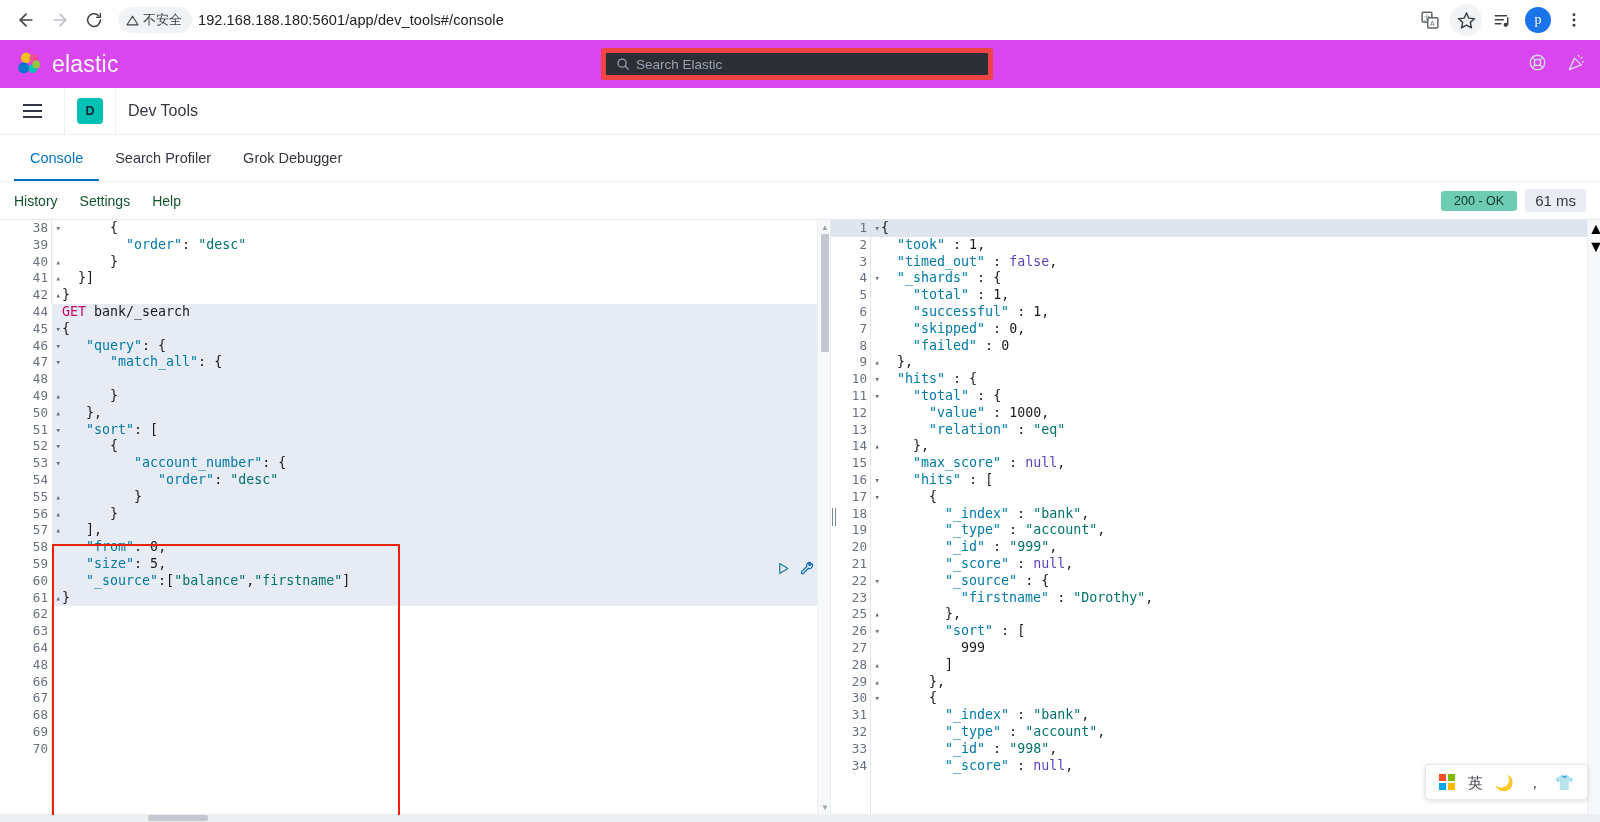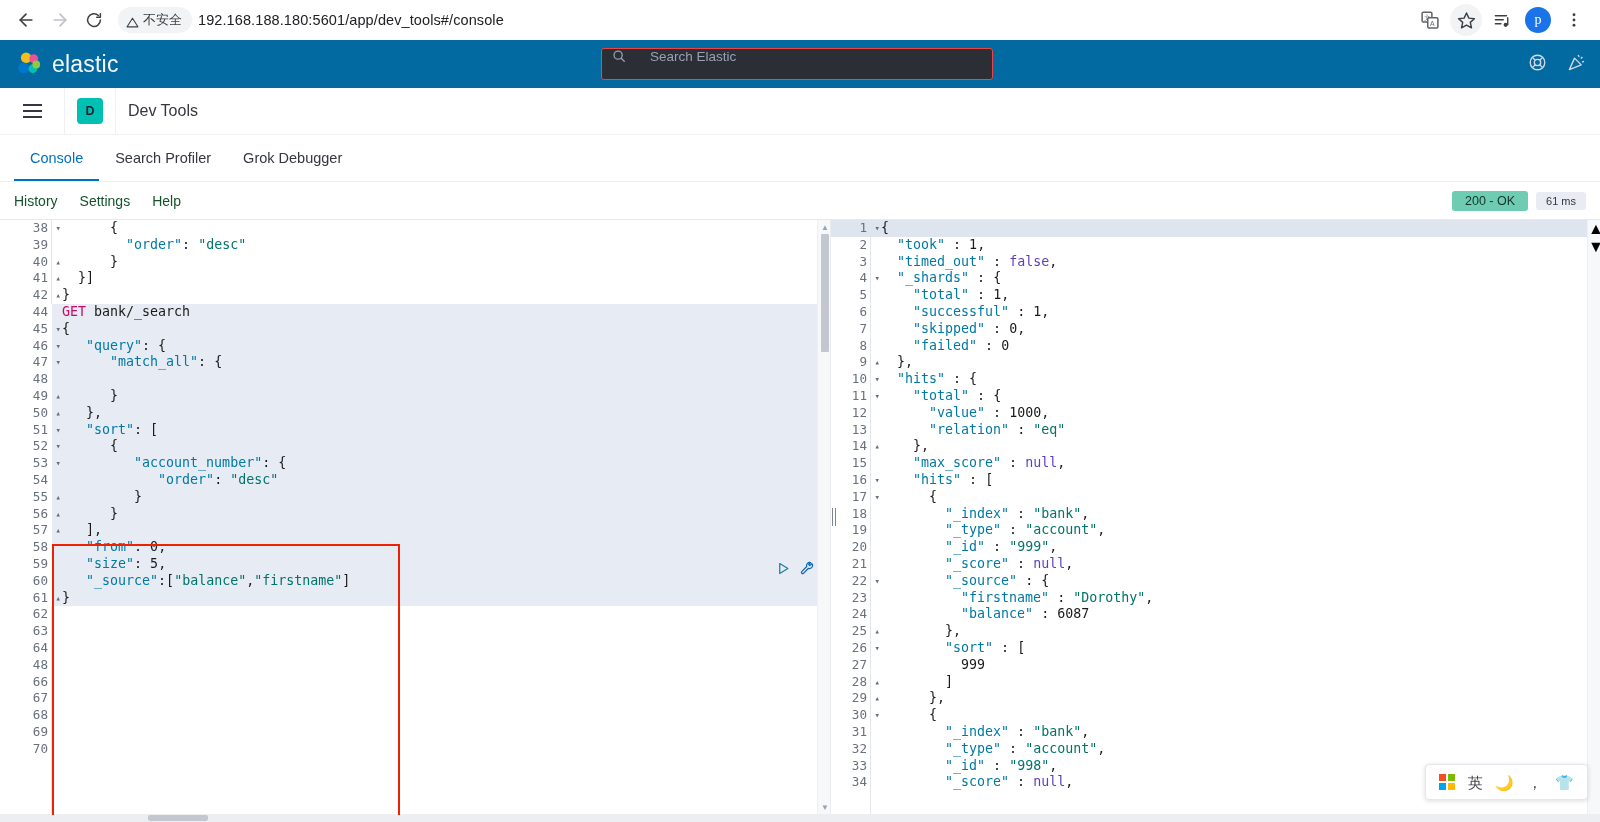--- a/index.html
+++ b/index.html
@@ -20,53 +20,53 @@
     color: #3c4043; flex: none;
   }
   .nav-btn svg { display: block; }
   .nav-btn.disabled { color: #bdc1c6; }
   .omnibox {
     flex: 1; height: 30px; margin-left: 6px;
     display: flex; align-items: center; gap: 6px;
     font-size: 14.5px; color: #202124; position: relative;
   }
   .not-secure {
-    display: flex; align-items: flex-end; gap: 4px;
+    display: flex; align-items: center; gap: 4px;
     background: #f1f3f4; border-radius: 14px; padding: 4px 10px 4px 8px;
     font-size: 13px; color: #3c4043; flex: none;
   }
   .url-text { color: #202124; font-size: 14.5px; letter-spacing: .1px; }
   .bar-right { display: flex; align-items: center; gap: 4px; flex: none; }
   .icon-btn {
     width: 32px; height: 32px; border-radius: 50%;
     display: flex; align-items: center; justify-content: center;
     color: #5f6368;
   }
   .icon-btn.star-hl { background: #f1f3f4; }
   .avatar-p {
     width: 26px; height: 26px; border-radius: 50%;
     background: #1a73e8; color: #fff; font-size: 14px;
     display: flex; align-items: center; justify-content: center;
     font-family: "Liberation Serif", serif;
   }
 
   
   .elastic-header {
-    height: 48px; background: #0369a1; display: flex; align-items: center;
+    height: 48px; background: #d946ef; display: flex; align-items: center;
     padding: 0 16px; position: relative;
   }
   .brand { display: flex; align-items: center; gap: 9px; }
   .brand-name {
     color: #f5f7fa; font-size: 23px; letter-spacing: .2px;
     font-weight: 400;
   }
   .header-search {
     position: absolute; left: 601px; width: 392px; height: 32px;
-    background: #2b2e35; border: 1px solid #ef4444; border-radius: 3px;
-    display: flex; align-items: flex-start; gap: 24px; padding: 0 10px;
+    background: #2b2e35; border: 5px solid #ef4444; border-radius: 3px;
+    display: flex; align-items: center; gap: 6px; padding: 0 10px;
   }
   .header-search .ph { color: #98a2b3; font-size: 13.5px; }
   .header-right {
     position: absolute; right: 14px; display: flex; align-items: center; gap: 20px;
     color: #d3dae6;
   }
 
   
   .app-nav {
     height: 47px; background: #fff; display: flex; align-items: center;
@@ -104,21 +104,21 @@
     height: 37px; display: flex; align-items: center; padding: 0 14px;
     position: relative; background: #fff;
   }
   .ctool { font-size: 14px; color: #14532d; margin-right: 22px; text-align: right; }
   .status-wrap { position: absolute; right: 14px; display: flex; align-items: center; gap: 8px; }
   .badge-ok {
     background: #6dccb1; color: #14342c; font-size: 12.5px;
     padding: 3px 13px; border-radius: 3px; font-weight: 400;
   }
   .badge-ms {
-    background: #e9edf3; color: #343741; font-size: 11px;
+    background: #e9edf3; color: #343741; font-size: 15px;
     padding: 3px 10px; border-radius: 3px;
   }
 
   
   .split { display: flex; height: 596px; background: #fff; position: relative; }
   .pane { position: relative; overflow: hidden; }
   .pane-left { width: 830px; border-top: 1px solid #e6e9ee; }
   .pane-right { flex: 1; border-left: 1px solid #e9ebef; border-top: 1px solid #e6e9ee; }
 
   .code-area {
@@ -437,21 +437,20 @@
         <div class="crow "><span class="gutter r">14<span class="fold">▴</span></span><span class="code-txt">    <span class="k-punct">}</span><span class="k-punct">,</span></span></div>
         <div class="crow "><span class="gutter r">15</span><span class="code-txt">    <span class="k-key">"max_score"</span><span class="k-punct"> </span><span class="k-punct">:</span><span class="k-punct"> </span><span class="k-null">null</span><span class="k-punct">,</span></span></div>
         <div class="crow "><span class="gutter r">16<span class="fold">▾</span></span><span class="code-txt">    <span class="k-key">"hits"</span><span class="k-punct"> </span><span class="k-punct">:</span><span class="k-punct"> </span><span class="k-punct">[</span></span></div>
         <div class="crow "><span class="gutter r">17<span class="fold">▾</span></span><span class="code-txt">      <span class="k-punct">{</span></span></div>
         <div class="crow "><span class="gutter r">18</span><span class="code-txt">        <span class="k-key">"_index"</span><span class="k-punct"> </span><span class="k-punct">:</span><span class="k-punct"> </span><span class="k-str">"bank"</span><span class="k-punct">,</span></span></div>
         <div class="crow "><span class="gutter r">19</span><span class="code-txt">        <span class="k-key">"_type"</span><span class="k-punct"> </span><span class="k-punct">:</span><span class="k-punct"> </span><span class="k-str">"account"</span><span class="k-punct">,</span></span></div>
         <div class="crow "><span class="gutter r">20</span><span class="code-txt">        <span class="k-key">"_id"</span><span class="k-punct"> </span><span class="k-punct">:</span><span class="k-punct"> </span><span class="k-str">"999"</span><span class="k-punct">,</span></span></div>
         <div class="crow "><span class="gutter r">21</span><span class="code-txt">        <span class="k-key">"_score"</span><span class="k-punct"> </span><span class="k-punct">:</span><span class="k-punct"> </span><span class="k-null">null</span><span class="k-punct">,</span></span></div>
         <div class="crow "><span class="gutter r">22<span class="fold">▾</span></span><span class="code-txt">        <span class="k-key">"_source"</span><span class="k-punct"> </span><span class="k-punct">:</span><span class="k-punct"> </span><span class="k-punct">{</span></span></div>
         <div class="crow "><span class="gutter r">23</span><span class="code-txt">          <span class="k-key">"firstname"</span><span class="k-punct"> </span><span class="k-punct">:</span><span class="k-punct"> </span><span class="k-str">"Dorothy"</span><span class="k-punct">,</span></span></div>
-        <div class="crow "><span class="gutter r">24</span><span class="code-txt">          <span class="k-key">"balance"</span><span class="k-punct"> </span><span class="k-punct">:</span><span class="k-punct"> </span><span class="k-num">6087</span></span></div>
         <div class="crow "><span class="gutter r">25<span class="fold">▴</span></span><span class="code-txt">        <span class="k-punct">}</span><span class="k-punct">,</span></span></div>
         <div class="crow "><span class="gutter r">26<span class="fold">▾</span></span><span class="code-txt">        <span class="k-key">"sort"</span><span class="k-punct"> </span><span class="k-punct">:</span><span class="k-punct"> </span><span class="k-punct">[</span></span></div>
         <div class="crow "><span class="gutter r">27</span><span class="code-txt">          <span class="k-num">999</span></span></div>
         <div class="crow "><span class="gutter r">28<span class="fold">▴</span></span><span class="code-txt">        <span class="k-punct">]</span></span></div>
         <div class="crow "><span class="gutter r">29<span class="fold">▴</span></span><span class="code-txt">      <span class="k-punct">}</span><span class="k-punct">,</span></span></div>
         <div class="crow "><span class="gutter r">30<span class="fold">▾</span></span><span class="code-txt">      <span class="k-punct">{</span></span></div>
         <div class="crow "><span class="gutter r">31</span><span class="code-txt">        <span class="k-key">"_index"</span><span class="k-punct"> </span><span class="k-punct">:</span><span class="k-punct"> </span><span class="k-str">"bank"</span><span class="k-punct">,</span></span></div>
         <div class="crow "><span class="gutter r">32</span><span class="code-txt">        <span class="k-key">"_type"</span><span class="k-punct"> </span><span class="k-punct">:</span><span class="k-punct"> </span><span class="k-str">"account"</span><span class="k-punct">,</span></span></div>
         <div class="crow "><span class="gutter r">33</span><span class="code-txt">        <span class="k-key">"_id"</span><span class="k-punct"> </span><span class="k-punct">:</span><span class="k-punct"> </span><span class="k-str">"998"</span><span class="k-punct">,</span></span></div>
         <div class="crow "><span class="gutter r">34</span><span class="code-txt">        <span class="k-key">"_score"</span><span class="k-punct"> </span><span class="k-punct">:</span><span class="k-punct"> </span><span class="k-null">null</span><span class="k-punct">,</span></span></div>

